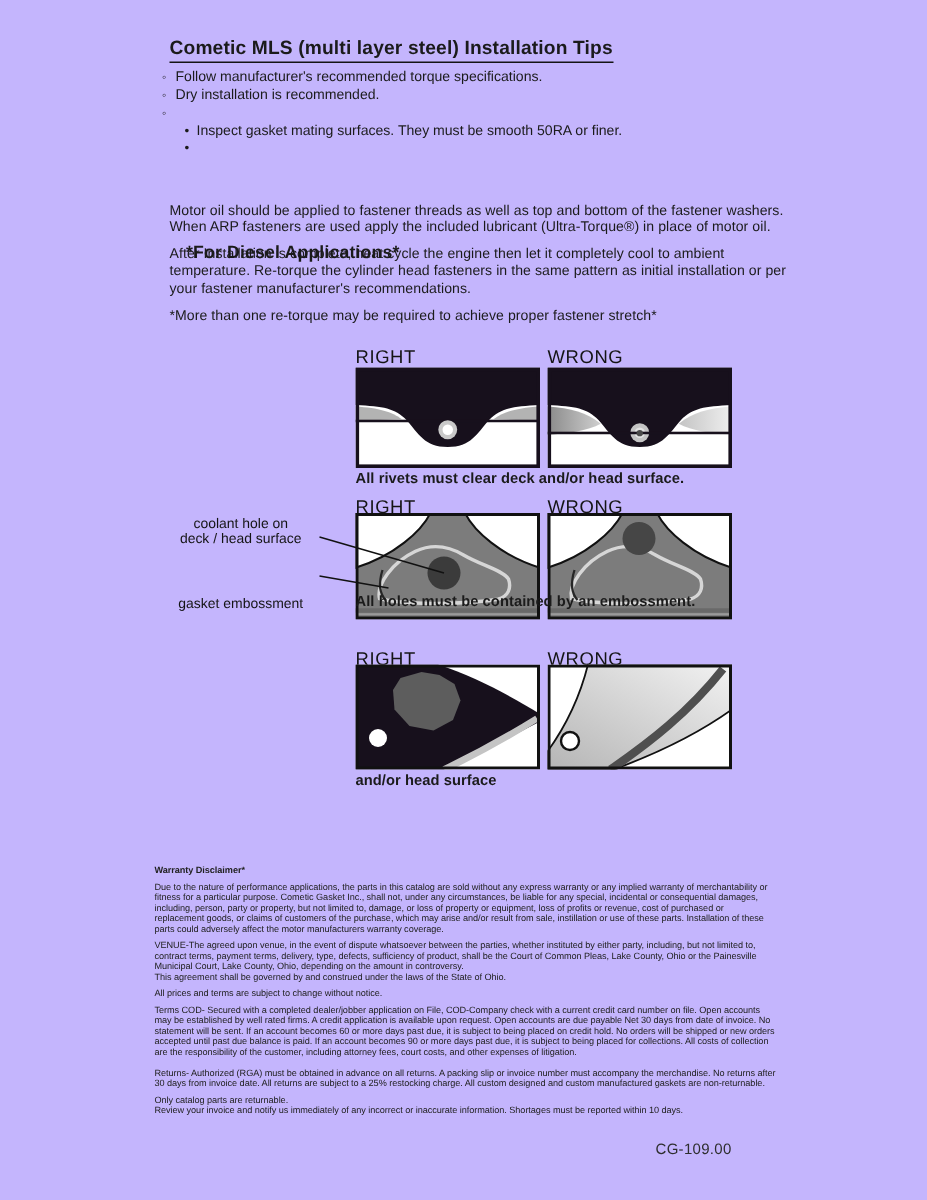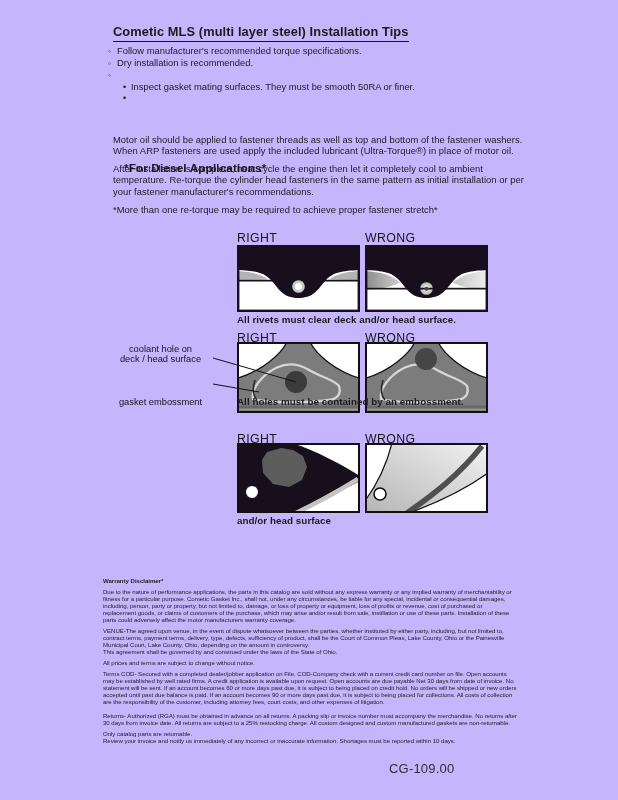--- a/index.html
+++ b/index.html
@@ -14,21 +14,21 @@
   .b-row .mk{width:9px;flex:0 0 9px;font-size:8px;}
   .b-row.sub{padding-left:15px;}
   .b-row.sub .mk{font-size:9px;width:8px;flex-basis:8px;}
   .h2{font-size:11.8px;font-weight:bold;letter-spacing:.1px;}
   .rw-label{width:123px;text-align:left;font-size:12.3px;letter-spacing:.4px;color:#141414;}
   .caption{font-size:9.8px;font-weight:bold;letter-spacing:.05px;line-height:11px;}
   .diag-label{font-size:9.3px;line-height:9.8px;text-align:center;color:#141414;}
   .fine{font-size:6.1px;line-height:7.1px;letter-spacing:-.04px;color:#222;width:414px;}
   .fine p{margin:0 0 3.5px 0;}
   .fine .h{font-weight:bold;margin-bottom:4px;}
-  .doc-code{font-size:13px;color:#2e2e2e;letter-spacing:.2px;}
+  .doc-code{font-size:10px;color:#2e2e2e;letter-spacing:.2px;margin-left:48px;}
   svg{display:block;}
 </style>
 </head>
 <body>
 
 <div id="page">
 
   <div class="abs title" style="left:113px;top:24px;">
     <span class="title-inner">Cometic MLS (multi layer steel) Installation Tips</span>
   </div>

